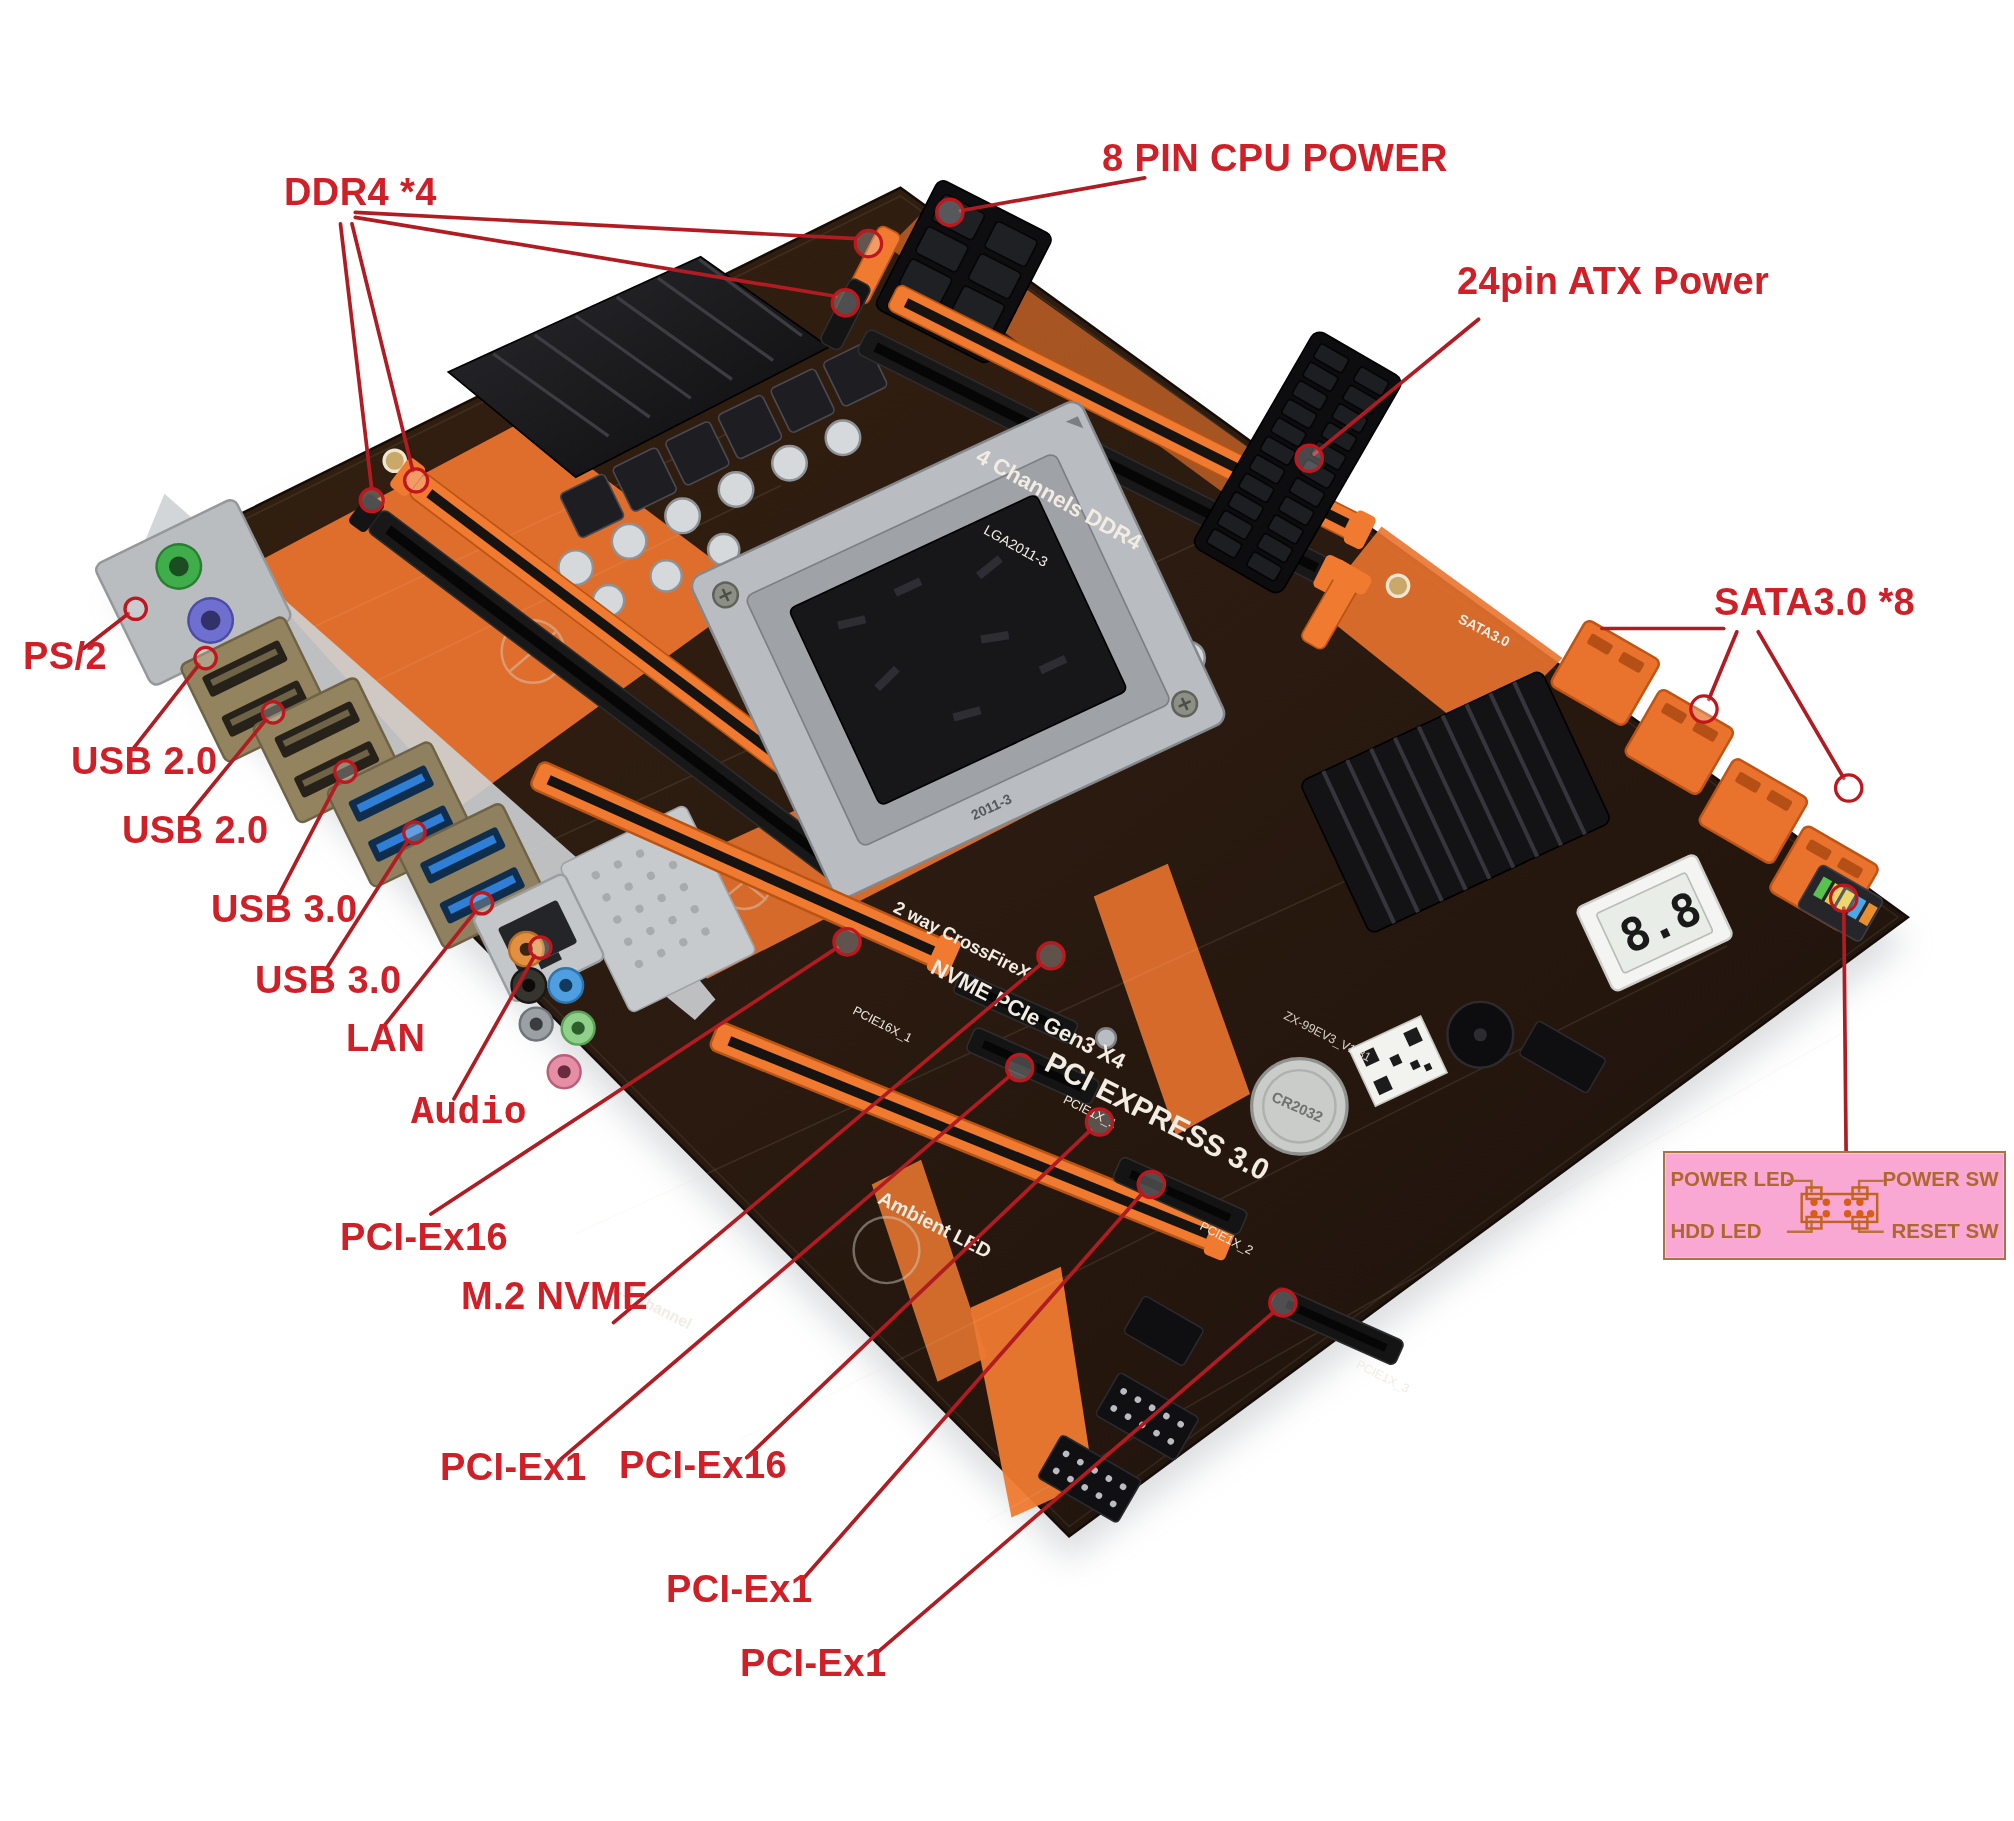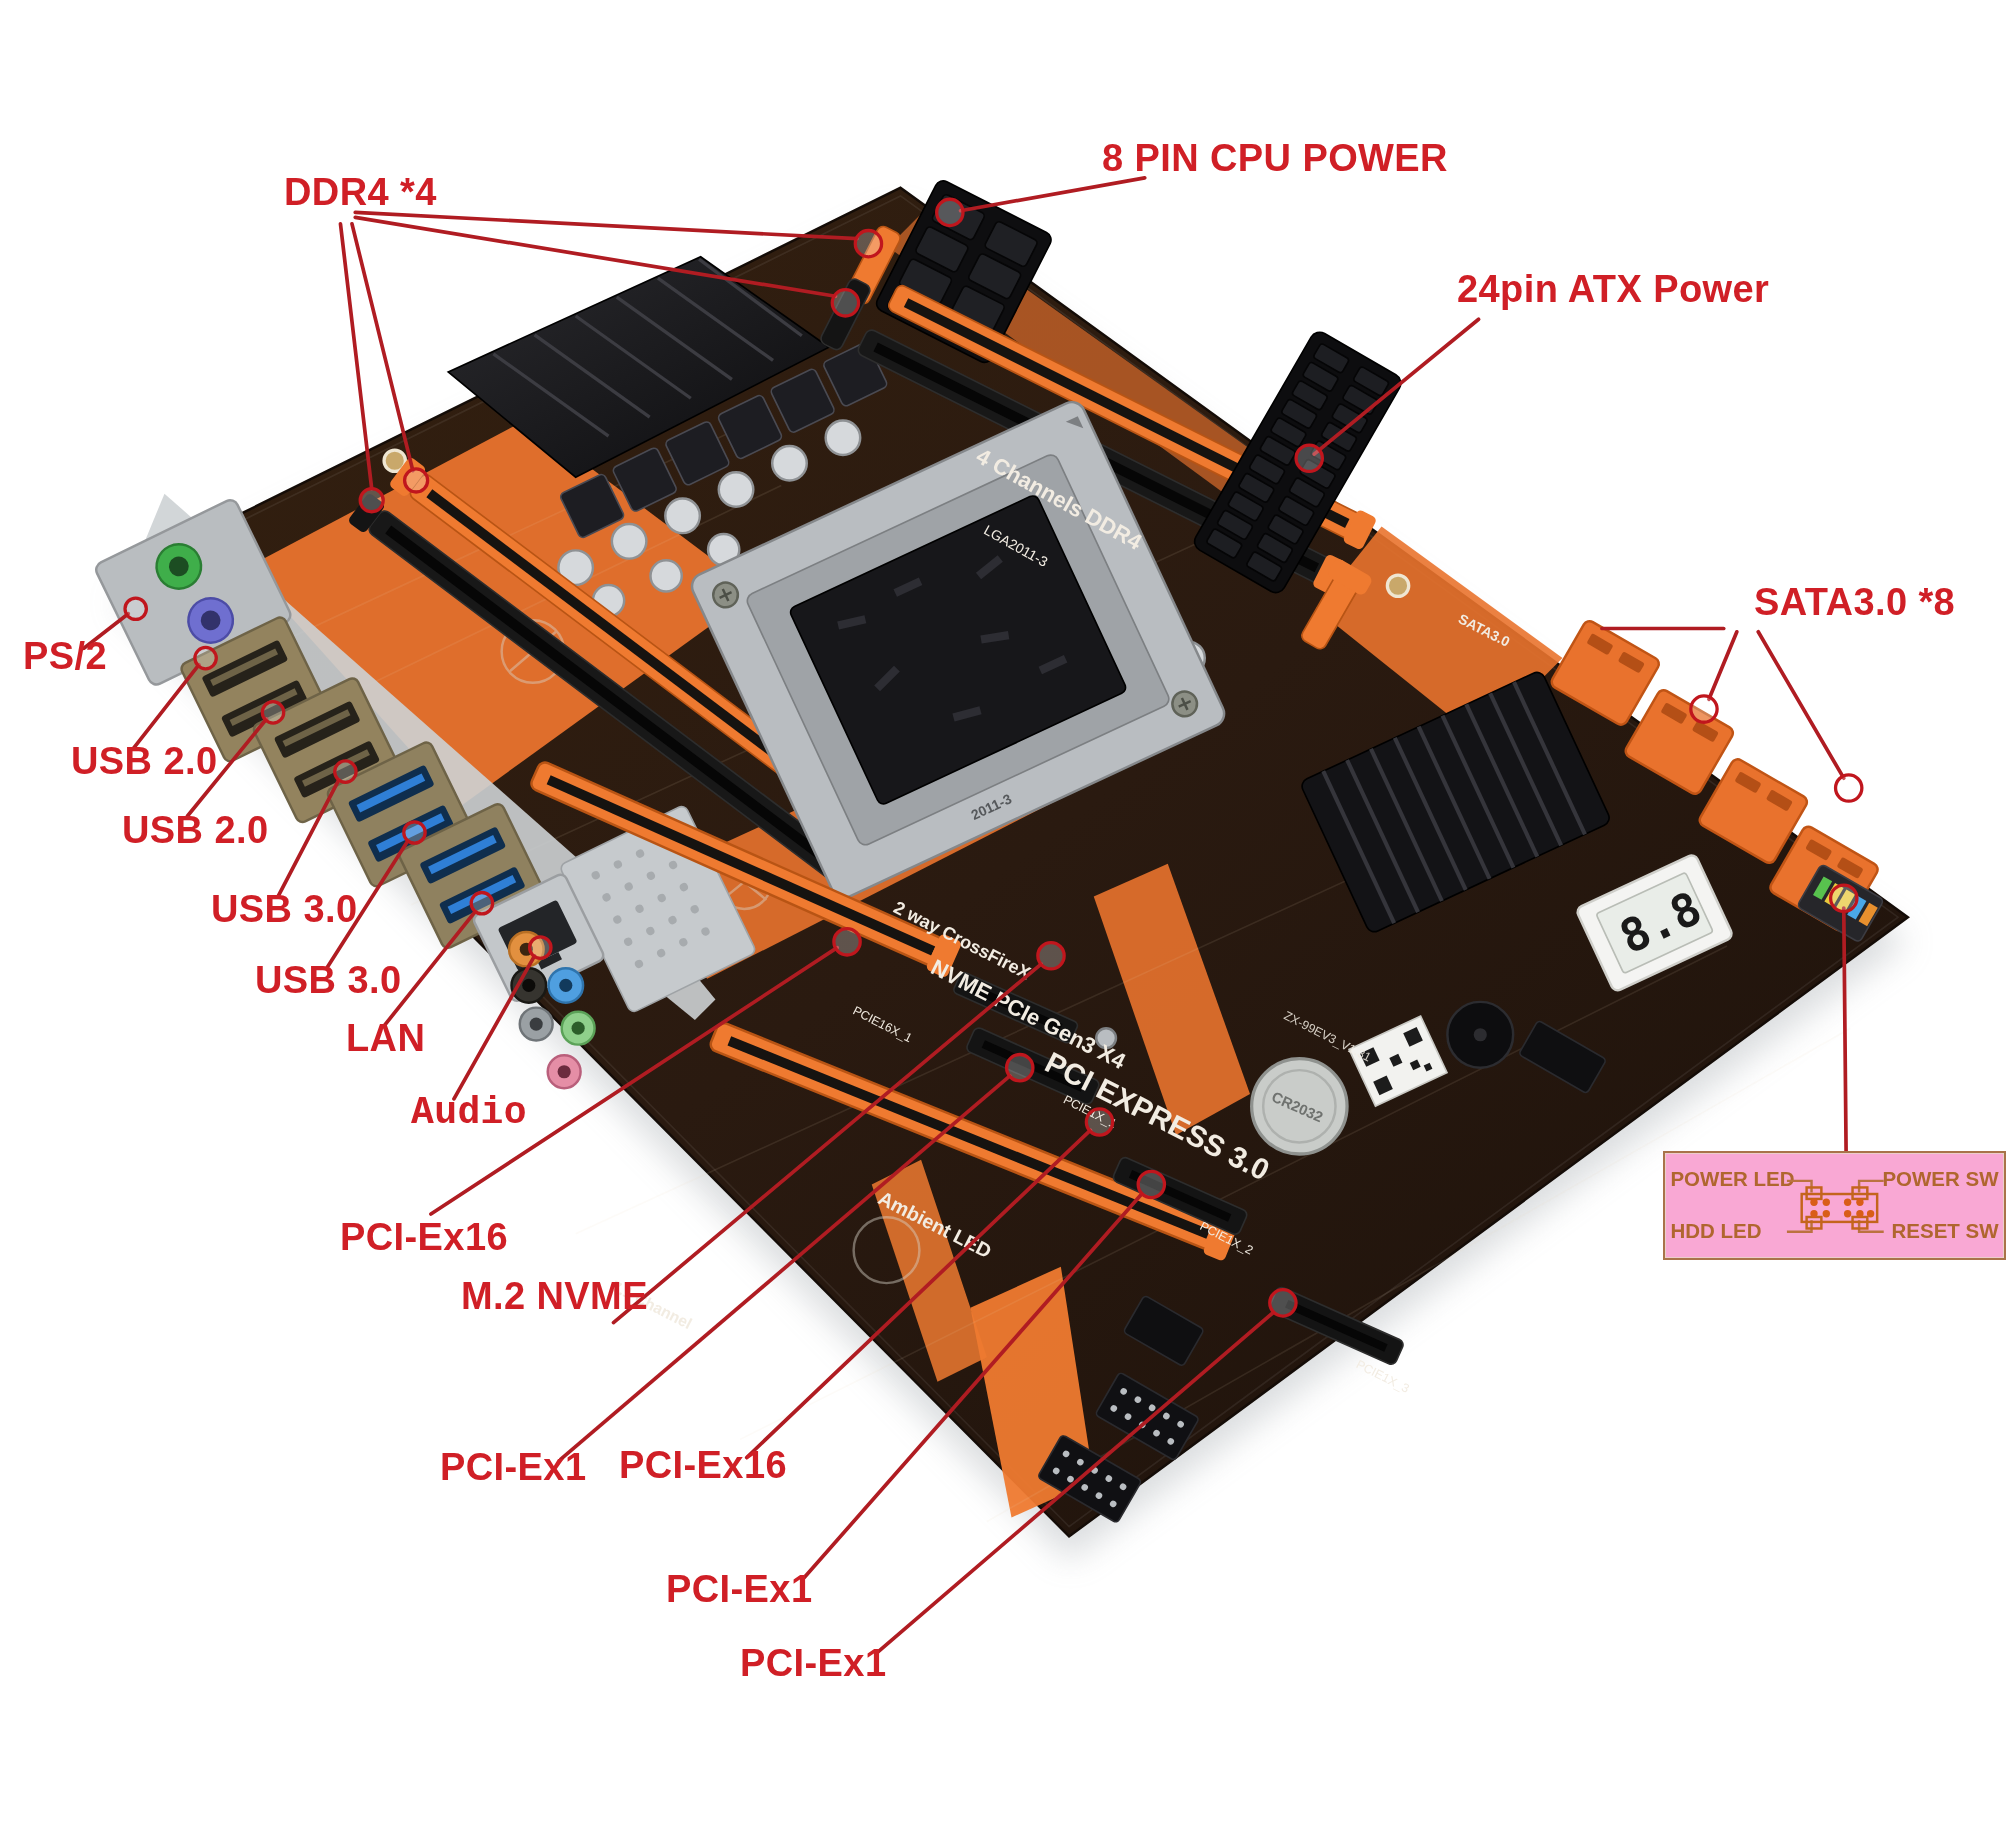--- a/index.html
+++ b/index.html
@@ -3,22 +3,22 @@
 <meta charset="utf-8">
 <style>
   html,body{margin:0;padding:0;background:#ffffff;}
   .stage{position:relative;width:2014px;height:1822px;background:#ffffff;overflow:hidden;
          font-family:"Liberation Sans", sans-serif;}
   .board-svg{position:absolute;left:0;top:0;}
   .ann{position:absolute;font-weight:bold;font-size:38px;color:#d01f26;white-space:nowrap;letter-spacing:0.4px;}
   
   #a-ddr4   {left:284px; top:171px;}
   #a-cpu8   {left:1102px;top:137px;}
-  #a-atx    {left:1457px;top:268px;}
-  #a-sata   {left:1714px;top:581px;margin-left:40px;}
+  #a-atx    {left:1457px;top:260px;}
+  #a-sata   {left:1714px;top:581px;}
   #a-ps2    {left:23px;  top:635px;}
   #a-usb2a  {left:71px;  top:740px;}
   #a-usb2b  {left:122px; top:809px;}
   #a-usb3a  {left:211px; top:888px;}
   #a-usb3b  {left:255px; top:959px;}
   #a-lan    {left:346px; top:1017px;}
   #a-audio  {left:411px; top:1091px;font-family:Liberation Mono, monospace;}
   #a-x16a   {left:340px; top:1216px;}
   #a-m2     {left:461px; top:1275px;}
   #a-x1a    {left:440px; top:1446px;}

